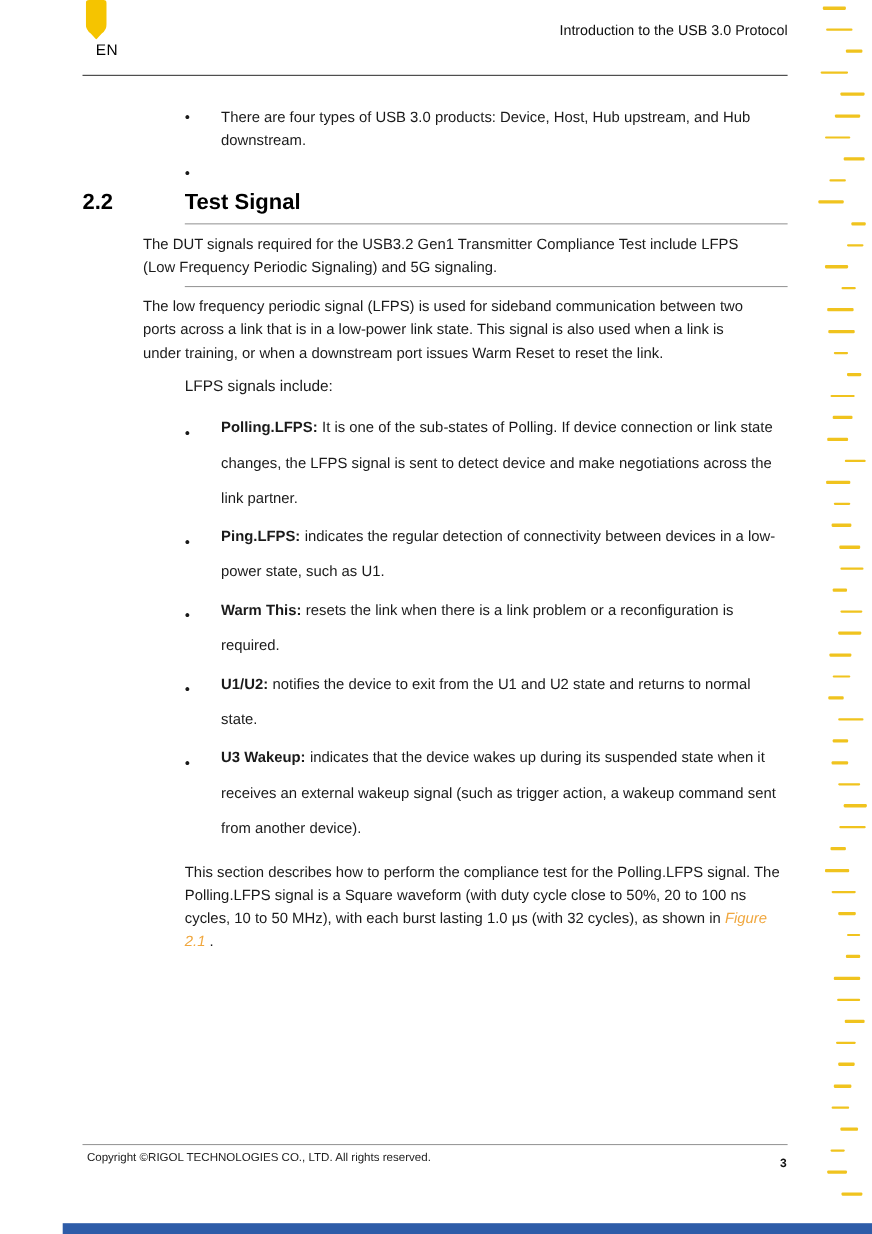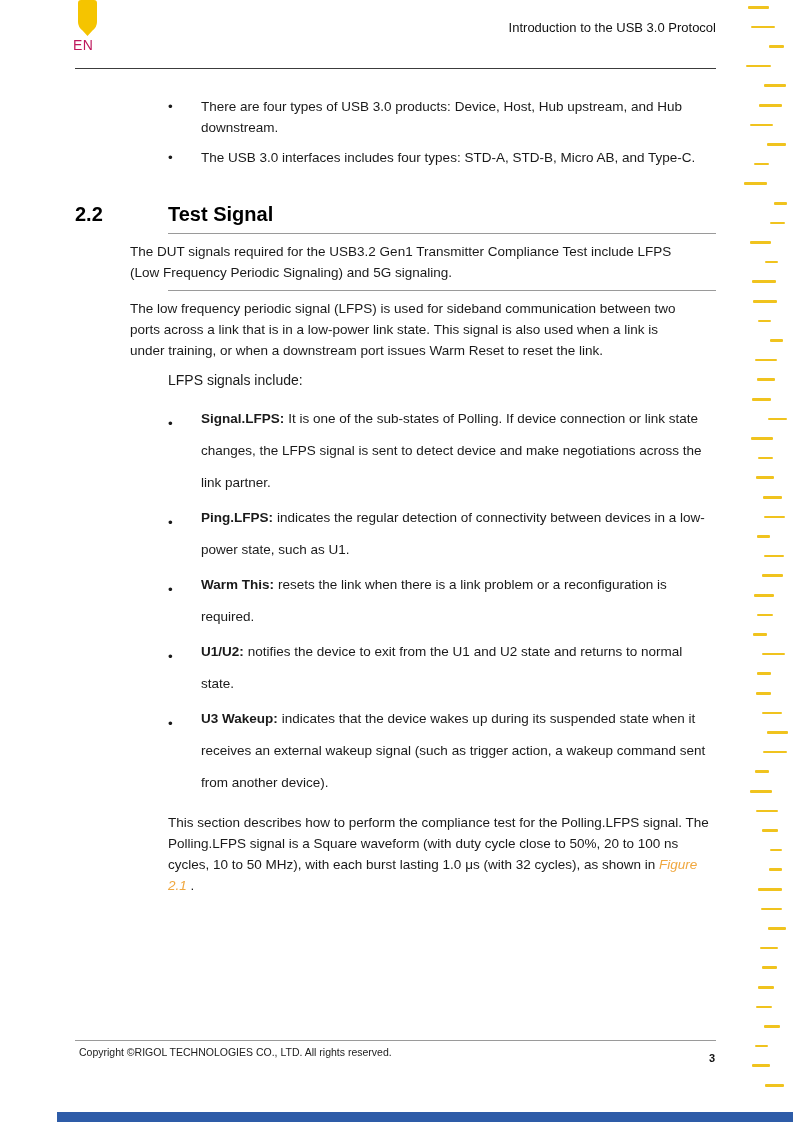--- a/index.html
+++ b/index.html
@@ -9,21 +9,21 @@
     width: 793px;
     height: 1122px;
     background: #ffffff;
     font-family: "Liberation Sans", sans-serif;
     color: #1a1a1a;
     overflow: hidden;
   }
 
   
   .logo-badge { position: absolute; left: 78px; top: 0; width: 19px; height: 36px; }
-  .lang-badge { position: absolute; left: 73px; top: 37px; font-size: 14px; letter-spacing: .5px; color: #be185d; }
+  .lang-badge { position: absolute; left: 87px; top: 37px; font-size: 14px; letter-spacing: .5px; color: #000000; }
   .header-title { position: absolute; top: 20px; right: 77px; font-size: 13px; color: #111; padding-left: 36px; }
   .header-rule { position: absolute; top: 68px; left: 75px; width: 641px; height: 1px; background: #3c3c3c; }
 
   
   .content { position: absolute; top: 86px; left: 75px; width: 641px; }
 
   ul.bullets { list-style: none; }
   ul.intro-bullets { margin: 10px 0 0 93px; width: 548px; }
   ul.intro-bullets li { position: relative; padding-left: 33px; font-size: 13.5px; line-height: 21px; margin-bottom: 9px; }
   ul.bullets li .marker { position: absolute; left: 0; top: 0; font-size: 13.5px; }
@@ -76,42 +76,41 @@
 
   <div class="content">
 
     <ul class="bullets intro-bullets">
       <li>
         <span class="marker">•</span>
         <span>There are four types of USB 3.0 products: Device, Host, Hub upstream, and Hub downstream.</span>
       </li>
       <li>
         <span class="marker">•</span>
-        <span>The USB 3.0 interfaces includes four types: STD-A, STD-B, Micro AB, and Type-C.</span>
       </li>
     </ul>
 
     <div class="section-heading">
       <span class="sec-num">2.2</span>
       <span class="sec-title">Test Signal</span>
     </div>
     <div class="heading-rule"></div>
 
     <p class="body-para">The DUT signals required for the USB3.2 Gen1 Transmitter Compliance Test include LFPS (Low Frequency Periodic Signaling) and 5G signaling.</p>
 
     <div class="heading-rule"></div>
 
     <p class="body-para">The low frequency periodic signal (LFPS) is used for sideband communication between two ports across a link that is in a low-power link state. This signal is also used when a link is under training, or when a downstream port issues Warm Reset to reset the link.</p>
 
     <p class="list-intro">LFPS signals include:</p>
 
     <ul class="bullets lfps-bullets">
       <li>
         <span class="marker">•</span>
-        <span class="lfps-lead">Signal.LFPS:</span><span>It is one of the sub-states of Polling. If device connection or link state changes, the LFPS signal is sent to detect device and make negotiations across the link partner.</span>
+        <span class="lfps-lead">Polling.LFPS:</span><span>It is one of the sub-states of Polling. If device connection or link state changes, the LFPS signal is sent to detect device and make negotiations across the link partner.</span>
       </li>
       <li>
         <span class="marker">•</span>
         <span class="lfps-lead">Ping.LFPS:</span><span>indicates the regular detection of connectivity between devices in a low-power state, such as U1.</span>
       </li>
       <li>
         <span class="marker">•</span>
         <span class="lfps-lead">Warm This:</span><span>resets the link when there is a link problem or a reconfiguration is required.</span>
       </li>
       <li>

